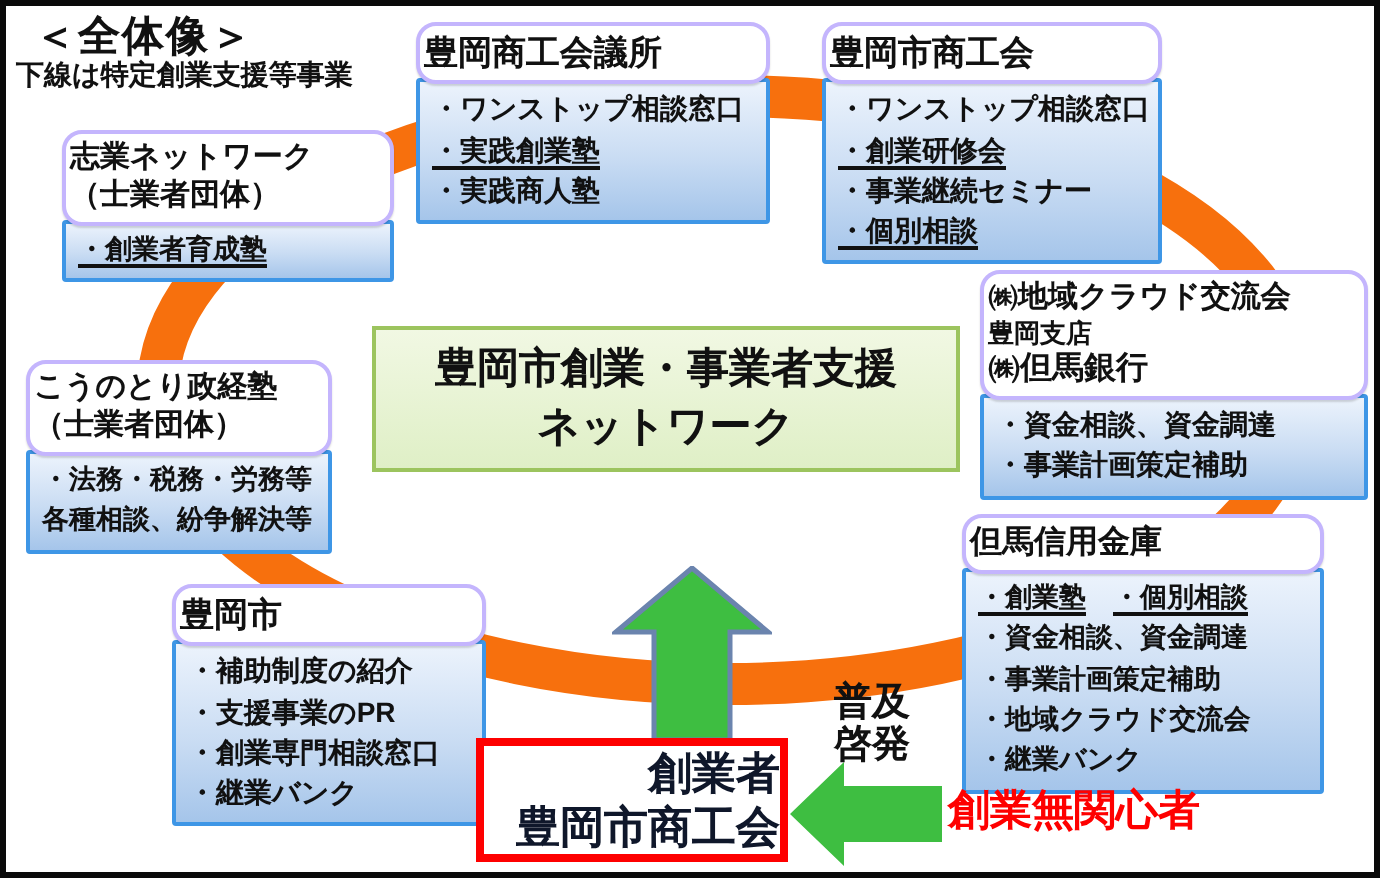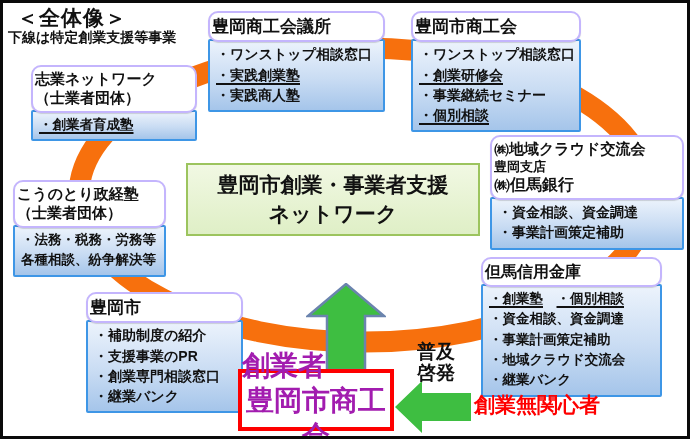--- a/index.html
+++ b/index.html
@@ -53,23 +53,23 @@
   
   .center-box{
     position:absolute;left:183px;top:160px;width:294px;height:73px;box-sizing:border-box;z-index:2;
     border:2px solid #9CC45E;background:linear-gradient(180deg,#F1F8E3 0%,#DFEFC6 100%);
     display:flex;flex-direction:column;align-items:center;justify-content:center;
     font-size:21px;line-height:1.35;text-align:left;
   }
   
   .target-box{
     position:absolute;left:235px;top:366px;width:156px;height:62px;box-sizing:border-box;z-index:4;
-    background:#fff;border:4px solid #FE0000;color:#a21caf;
-    display:flex;flex-direction:column;align-items:flex-start;justify-content:center;
-    font-size:28px;line-height:1.25;text-align:center;
+    background:#fff;border:4px solid #FE0000;color:#0f172a;
+    display:flex;flex-direction:column;align-items:flex-end;justify-content:center;
+    font-size:22px;line-height:1.25;text-align:center;
   }
   .ring-svg{position:absolute;left:0;top:0;z-index:1;}
   .up-arrow-svg{position:absolute;left:303px;top:280px;z-index:3;}
   .left-arrow-svg{position:absolute;left:391px;top:377px;z-index:3;}
   .outreach{position:absolute;left:414px;top:338px;z-index:4;font-size:19px;line-height:1.12;text-align:left;}
   .uninterested{position:absolute;left:471px;top:388px;z-index:4;font-size:21px;color:#FE0000;white-space:nowrap;}
 </style>
 </head>
 <body>
 

